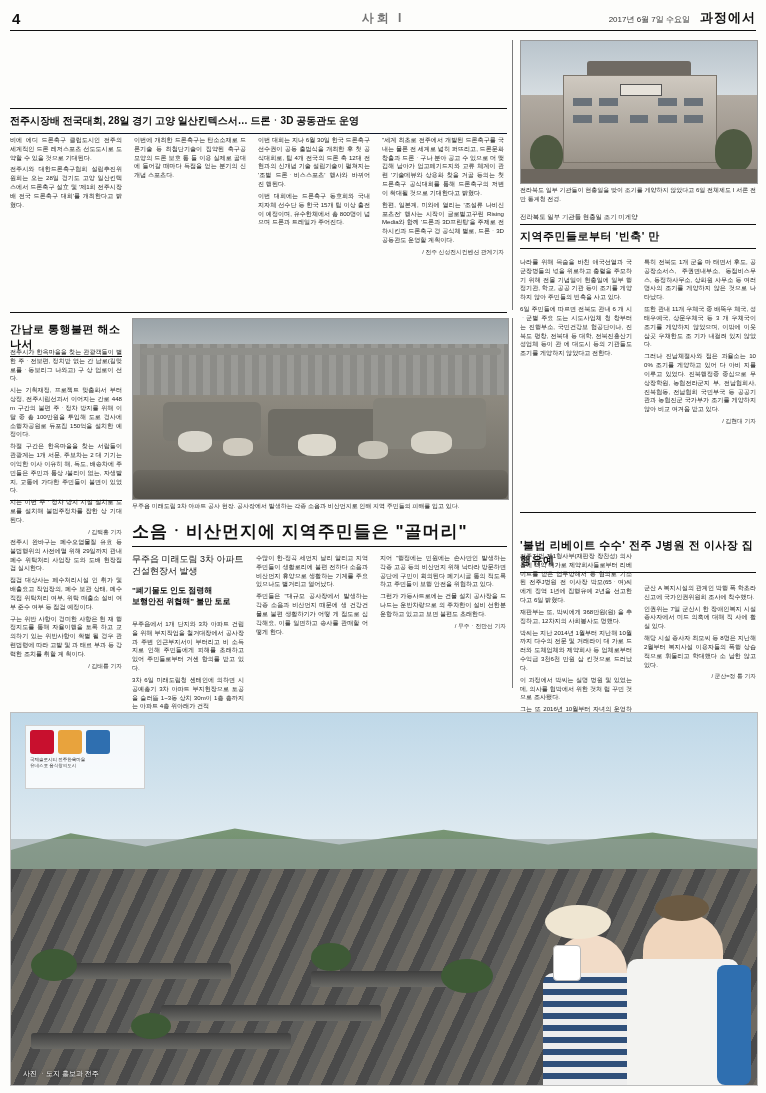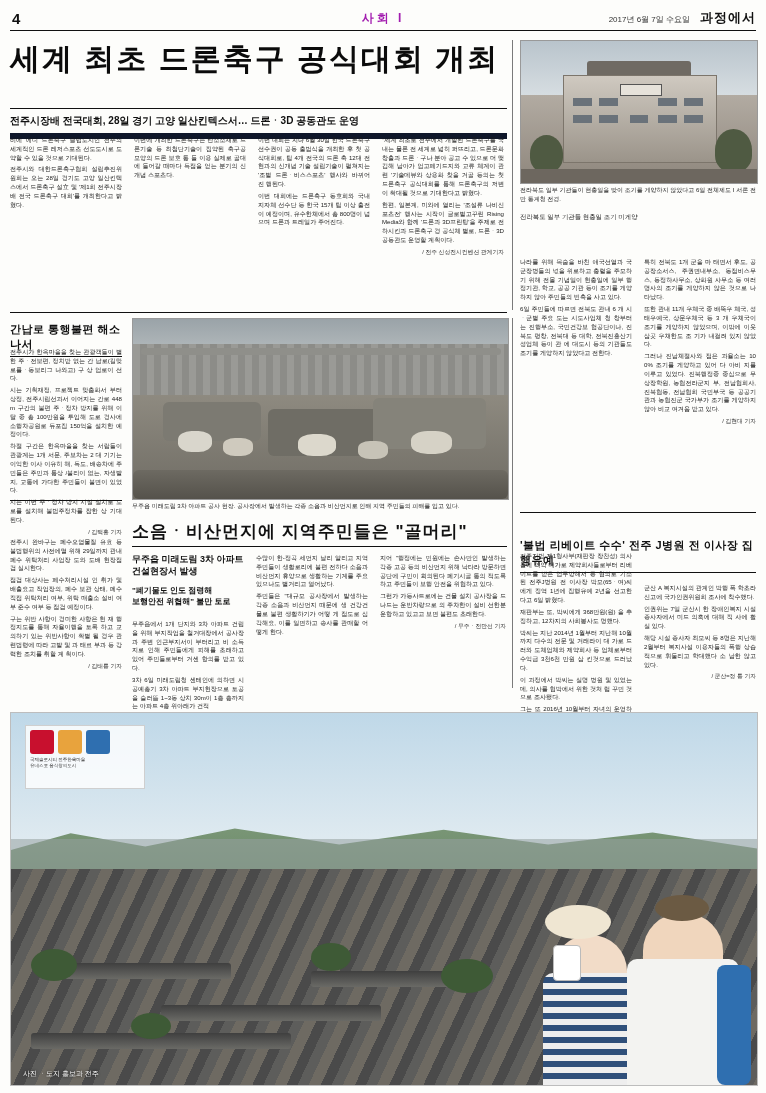--- a/index.html
+++ b/index.html
@@ -8,52 +8,52 @@
     width:766px;height:1093px;background:#fdfdfb;position:relative;overflow:hidden;
     box-sizing:border-box;padding:0;
   }
   
   .masthead{
     position:absolute;left:10px;top:6px;width:746px;height:24px;
     display:flex;align-items:center;justify-content:space-between;
     border-bottom:1.5px solid #111;
   }
   .mh-page{font-size:15px;font-weight:bold;color:#111;padding-left:2px;}
-  .mh-center{font-size:12px;font-weight:bold;letter-spacing:3px;color:#a21caf;
+  .mh-center{font-size:12px;font-weight:bold;letter-spacing:3px;color:#737373;
     position:absolute;left:0;right:0;text-align:center;}
   .mh-right{display:flex;align-items:baseline;gap:10px;z-index:2;}
   .mh-date{font-size:8px;color:#333;margin-left:17px;}
   .mh-title{font-size:13px;font-weight:bold;color:#111;letter-spacing:1px;}
 
   
   .headline{
     position:absolute;left:10px;top:42px;width:495px;
     font-size:30px;font-weight:bold;letter-spacing:2px;color:#0b0b0b;line-height:1.15;
   }
   .subhead{
     position:absolute;left:10px;top:108px;width:497px;
     font-size:10px;font-weight:bold;color:#111;
-    border-top:1px solid #111;border-bottom:6px solid #0f172a;padding:5px 0 5px 0;
+    border-top:1px solid #111;border-bottom:1px solid #0f172a;padding:5px 0 5px 0;
   }
 
   
   .col{
     position:absolute;font-size:6.1px;line-height:1.45;color:#1a1a1a;text-align:justify;
     word-break:break-all;
   }
   .col p{margin:0 0 3px 0;}
   .byline{text-align:right;font-size:5.8px;color:#333;margin-top:2px;}
 
   
   .sec-h{
     font-size:11px;font-weight:bold;color:#111;letter-spacing:0.5px;
     border-top:1.2px solid #111;border-bottom:1px solid #111;padding:4px 0 4px 0;
   }
   .sec-h.nb{border-top:none;}
-  .mini-h{font-size:9px;font-weight:bold;color:#111;line-height:1.3;}
+  .mini-h{font-size:9px;font-weight:normal;color:#111;line-height:1.3;}
 
   
   .photo{position:absolute;overflow:hidden;background:#cfcfcf;}
   .cap{position:absolute;font-size:6px;line-height:1.45;color:#222;text-align:justify;}
 
   
   .bld-sky{position:absolute;left:0;top:0;right:0;height:38%;background:linear-gradient(#b9c4cc,#d6dde1);}
   .bld-body{position:absolute;left:0;bottom:0;right:0;height:62%;background:linear-gradient(#b2aba2,#8e867c);}
   .bld-main{position:absolute;left:18%;top:24%;width:64%;bottom:14%;background:linear-gradient(#cfc9c0,#9b948a);border:1px solid #7c756b;}
   .bld-roof{position:absolute;left:28%;top:14%;width:44%;height:12%;background:#6f6a63;border-radius:3px 3px 0 0;}
@@ -105,21 +105,20 @@
 
   <div class="masthead">
     <div class="mh-page">4</div>
     <div class="mh-center">사회 I</div>
     <div class="mh-right">
       <div class="mh-date">2017년 6월 7일 수요일</div>
       <div class="mh-title">과정에서</div>
     </div>
   </div>
 
-  <div class="headline">세계 최초 드론축구 공식대회 개최</div>
   <div class="subhead">전주시장배 전국대회, 28일 경기 고양 일산킨텍스서… 드론ㆍ3D 공동관도 운영</div>
 
   <div class="col" style="left:10px;top:136px;width:112px;">
     <p>비에 에디 드론축구 클럽도시인 전주의 세계적인 드론 레저스포츠 선도도시로 도약할 수 있을 것으로 기대된다.</p>
     <p>전주시와 대한드론축구협회 설립추진위원회는 오는 28일 경기도 고양 일산킨텍스에서 드론축구 설立 및 '제1회 전주시장배 전국 드론축구 대회'를 개최한다고 밝혔다.</p>
   </div>
   <div class="col" style="left:134px;top:136px;width:112px;">
     <p>이번에 개최한 드론축구는 탄소소재로 드론기술 등 최첨단기술이 집약된 축구공 모양의 드론 보호 통 들 이용 실제로 골대에 들어갈 때마다 득점을 얻는 분기의 신개념 스포츠다.</p>
   </div>
   <div class="col" style="left:258px;top:136px;width:112px;">
@@ -149,20 +148,21 @@
     <div class="bld-win" style="left:46%;top:52%;width:8%;height:6%;"></div>
     <div class="bld-win" style="left:58%;top:52%;width:8%;height:6%;"></div>
     <div class="bld-win" style="left:69%;top:52%;width:8%;height:6%;"></div>
     <div class="bld-tree" style="left:4%;width:14%;height:26%;"></div>
     <div class="bld-tree" style="left:82%;width:16%;height:30%;"></div>
     <div class="bld-win" style="left:0;bottom:0;width:100%;height:10%;background:#6d675f;"></div>
   </div>
   <div class="cap" style="left:520px;top:186px;width:236px;">전라북도 일부 기관들이 현충일을 맞이 조기를 게양하지 않았다고 6일 전체제도 I 서론 전만 통계청 전경.</div>
   <div class="cap" style="left:520px;top:212px;width:236px;font-size:6.4px;">전라북도 일부 기관들 현충일 조기 미게양</div>
 
+  <div style="position:absolute;left:520px;top:224px;width:236px;" class="sec-h">지역주민들로부터 '빈축' 만</div>
   <div class="col" style="left:520px;top:258px;width:112px;">
     <p>나라를 위해 목숨을 바친 애국선열과 국군장병들의 넋을 위로하고 충렬을 주모하기 위해 전몰 기념일이 현충일에 일부 행정기관, 학교, 공공 기관 등이 조기를 게양하지 않아 주민들의 빈축을 사고 있다.</p>
     <p>6일 주민들에 따르면 전북도 관내 6 개 시ㆍ군별 주요 도는 시도사업체 청 창부터는 진행부소, 국민건강보 험공단이나, 진북도 평창, 전북대 등 대학, 전북진흥산기성업체 등이 관 에 대도시 등의 기관들도 조기를 게양하지 않았다고 전한다.</p>
   </div>
   <div class="col" style="left:644px;top:258px;width:112px;">
     <p>특히 전북도 1개 군을 마 태면서 후도, 공공장소서스, 주권면내부소, 동점비스무스, 동정하사무소, 상화원 사무소 등 여러 명사의 조기를 게양하지 않은 것으로 나타났다.</p>
     <p>또한 관내 11개 우체국 중 배뚝우 체국, 성태우예국, 상문우체국 등 3 개 우체국이 조기를 게양하지 않았으며, 이밖에 이웃삼곳 우채한도 조 기가 내걸려 있지 않았다.</p>
     <p>그러나 진남체절사와 점은 과율소는 100% 조기를 게양하고 있어 다 아비 지를 이루고 있었다. 진북행정중 중심으로 무상장학원, 농협전라군지 부, 전남협회사, 진북협동, 전남협회 국민부국 등 공공기관과 농협진군 국가부가 조기를 게양하지 않아 비교 여겨움 받고 있다.</p>
     <div class="byline">/ 김현대 기자</div>
   </div>

